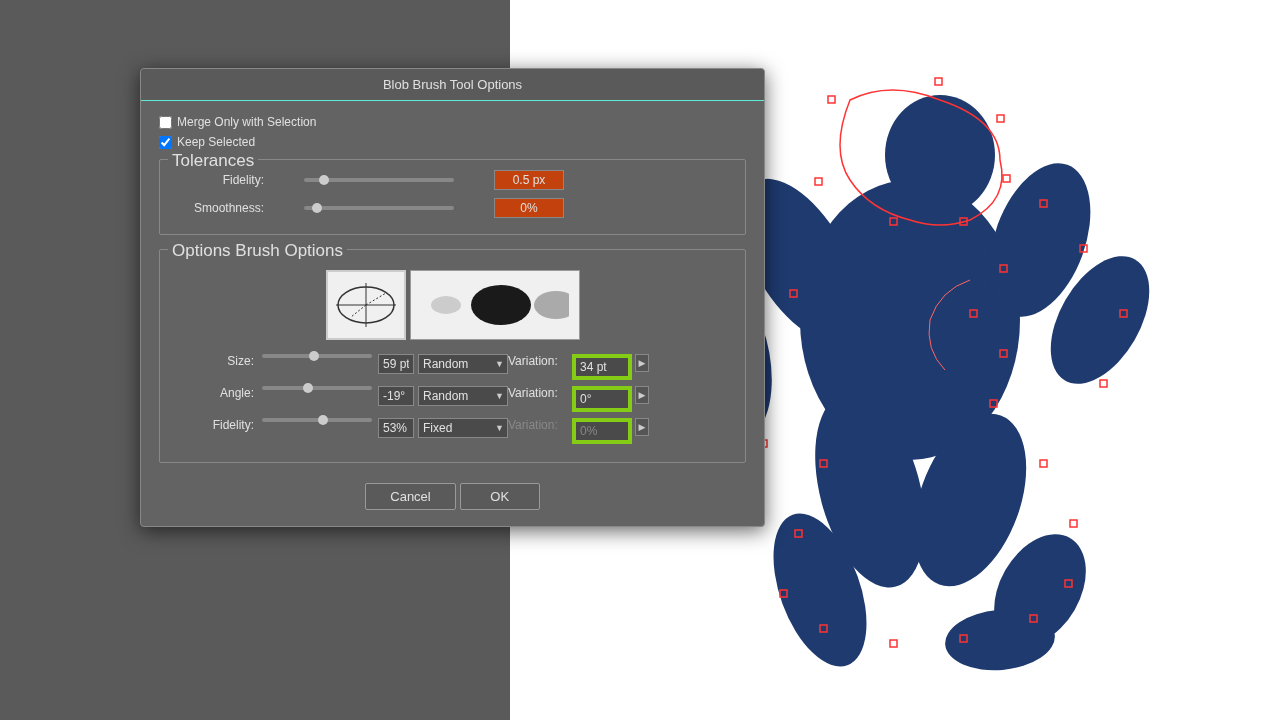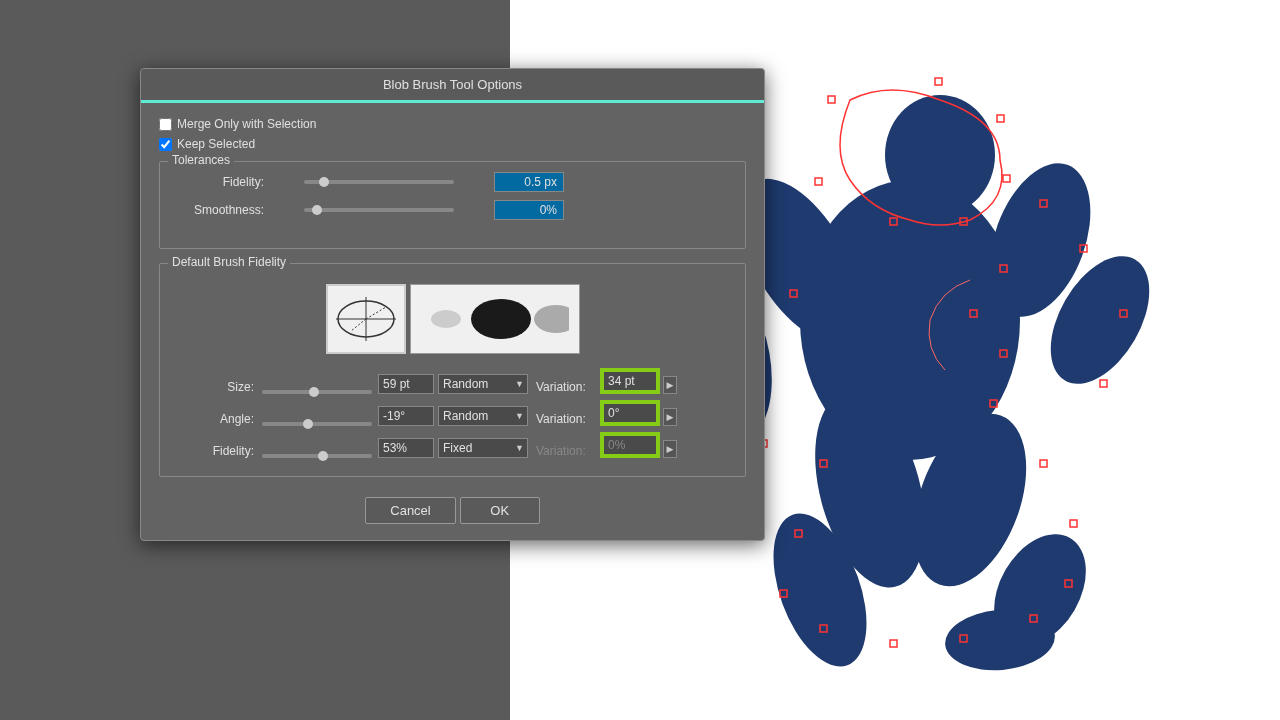--- a/index.html
+++ b/index.html
@@ -38,21 +38,21 @@
       width: 625px;
       background: #636363;
       border: 1px solid #888;
       border-radius: 4px;
       box-shadow: 0 4px 20px rgba(0,0,0,0.6);
       z-index: 10;
     }
 
     .dialog-titlebar {
       background: #5a5a5a;
-      border-bottom: 3px solid #5eead4;
+      border-bottom: 1px solid #5eead4;
       padding: 8px 12px;
       text-align: center;
       color: #e0e0e0;
       font-size: 13px;
       border-radius: 4px 4px 0 0;
     }
 
     .dialog-body {
       padding: 14px 18px 16px 18px;
     }
@@ -80,31 +80,31 @@
       position: relative;
     }
 
     .section-label {
       position: absolute;
       top: -9px;
       left: 8px;
       background: #636363;
       padding: 0 4px;
       color: #e0e0e0;
-      font-size: 12px;
+      font-size: 17px;
     }
 
     .row {
       display: flex;
       align-items: center;
       margin-bottom: 8px;
       gap: 32px;
     }
 
-    .row:last-child { margin-bottom: 16px; }
+    .row:last-child { margin-bottom: 4px; }
 
     .row-label {
       color: #e0e0e0;
       width: 90px;
       text-align: right;
       margin-right: 8px;
     }
 
     .slider-track {
       width: 150px;
@@ -119,27 +119,27 @@
       width: 10px;
       height: 10px;
       background: #ccc;
       border-radius: 50%;
       position: absolute;
       top: -3px;
       cursor: pointer;
     }
 
     .value-input {
-      background: #0369a1;
+      background: #c2410c;
       border: 1px solid #888;
       color: #e0e0e0;
       padding: 2px 6px;
       width: 70px;
       font-size: 12px;
-      text-align: right;
+      text-align: center;
     }
 
     
     .brush-preview-area {
       display: flex;
       justify-content: center;
       gap: 4px;
       margin: 10px 0 14px 0;
     }
 
@@ -164,21 +164,21 @@
       height: 70px;
       display: flex;
       align-items: center;
       justify-content: space-around;
       padding: 0 10px;
     }
 
     
     .brush-control-row {
       display: flex;
-      align-items: flex-end;
+      align-items: flex-start;
       margin-bottom: 6px;
     }
 
     .brush-row-label {
       color: #e0e0e0;
       width: 80px;
       text-align: right;
       margin-right: 8px;
     }
 
@@ -189,21 +189,21 @@
       position: relative;
       margin-right: 6px;
       border-radius: 2px;
     }
 
     .brush-value-input {
       background: #4a4a4a;
       border: 1px solid #888;
       color: #e0e0e0;
       padding: 2px 4px;
-      width: 56px;
+      width: 36px;
       font-size: 12px;
       text-align: left;
       margin-right: 4px;
     }
 
     .select-dropdown {
       background: #4a4a4a;
       border: 1px solid #888;
       color: #e0e0e0;
       padding: 2px 4px;
@@ -211,21 +211,20 @@
       width: 90px;
       appearance: none;
       -webkit-appearance: none;
       cursor: pointer;
       position: relative;
     }
 
     .dropdown-wrapper {
       position: relative;
       display: inline-block;
-      margin-right: 8px;
     }
 
     .dropdown-arrow {
       position: absolute;
       right: 4px;
       top: 50%;
       transform: translateY(-50%);
       color: #ccc;
       font-size: 9px;
       pointer-events: none;
@@ -330,21 +329,21 @@
         <div class="row">
           <span class="row-label">Smoothness:</span>
           <div class="slider-track">
             <div class="slider-thumb" style="left: 5%;"></div>
           </div>
           <input class="value-input" type="text" value="0%" style="">
         </div>
       </div>
 
       <div class="section-box" style="margin-top: 14px;">
-        <span class="section-label">Default Brush Fidelity</span>
+        <span class="section-label">Options Brush Options</span>
 
         <div class="brush-preview-area">
 
           <div class="preview-box selected">
             <svg width="70" height="60">
               <ellipse cx="35" cy="30" rx="28" ry="18" fill="none" stroke="#333" stroke-width="1.5"></ellipse>
 
               <line x1="35" y1="8" x2="35" y2="52" stroke="#333" stroke-width="1"></line>
               <line x1="5" y1="30" x2="65" y2="30" stroke="#333" stroke-width="1"></line>
 

